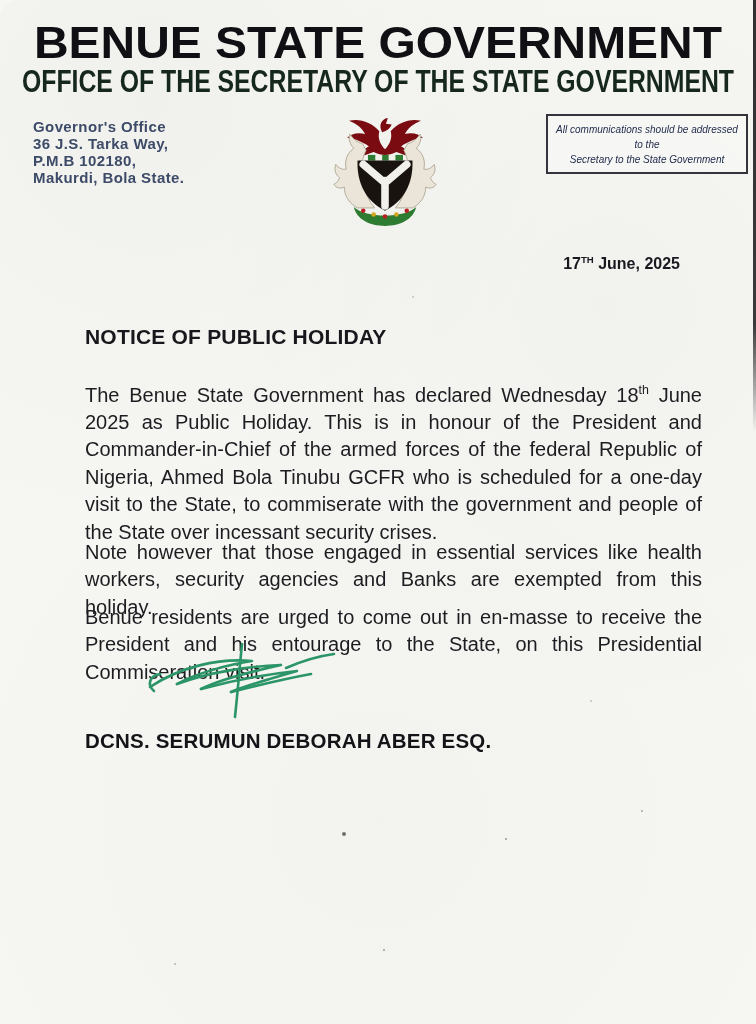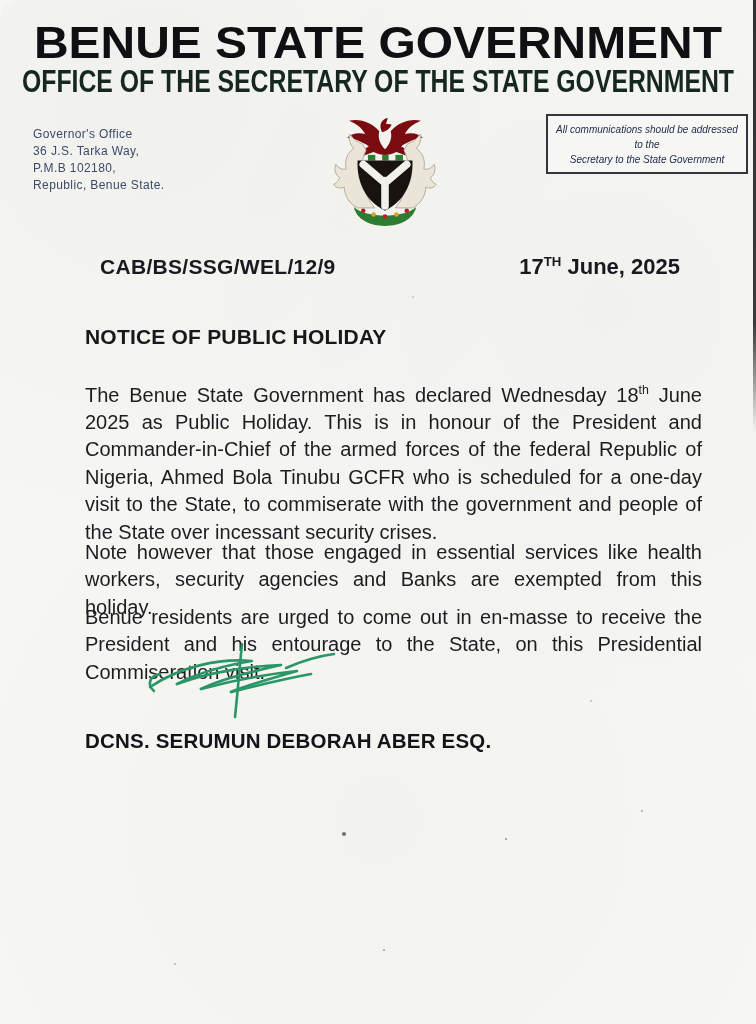--- a/index.html
+++ b/index.html
@@ -20,30 +20,30 @@
   .scan-edge{
     position:absolute;right:0;top:0;width:3px;height:432px;
     background:linear-gradient(#303030 0%, #3a3a3a 75%, rgba(58,58,58,0) 100%);
   }
   .specks{position:absolute;left:0;top:0;width:2px;height:2px;background:transparent;border-radius:50%;
     box-shadow:343px 833px 0 1px rgba(40,40,40,.65), 505px 838px 0 0 rgba(60,60,60,.5),
                641px 810px 0 0 rgba(70,70,70,.45), 383px 949px 0 0 rgba(70,70,70,.5),
                174px 963px 0 0 rgba(80,80,80,.4), 590px 700px 0 0 rgba(90,90,90,.35),
                412px 296px 0 0 rgba(90,90,90,.3);}
   .header-svg{position:absolute;left:0;top:0;width:756px;height:104px;}
-  .addr{position:absolute;left:33px;top:126px;color:#3d4b68;font-weight:normal;
-        font-size:12px;line-height:17px;letter-spacing:.4px;}
+  .addr{position:absolute;left:33px;top:118px;color:#3d4b68;font-weight:bold;
+        font-size:15px;line-height:17px;letter-spacing:.4px;}
   .arms{position:absolute;left:314px;top:110px;width:142px;height:122px;}
   .comms-box{
     position:absolute;left:546px;top:114px;width:202px;box-sizing:border-box;
     border:2px solid #34343c;padding:6px 8px 5px;text-align:center;
     color:#222d4d;font-size:10px;line-height:15px;font-style:italic;background:rgba(255,255,255,.25);
   }
   .ref{position:absolute;left:100px;top:255px;font-weight:bold;font-size:21px;color:#191920;letter-spacing:.3px;}
-  .date{position:absolute;right:76px;top:254px;font-weight:bold;font-size:22px;color:#191920;}
+  .date{position:absolute;right:76px;top:254px;font-weight:bold;font-size:16px;color:#191920;}
   .date sup, .ref sup{font-size:60%;vertical-align:super;font-weight:bold;}
   .title{position:absolute;left:85px;top:325px;width:617px;text-align:left;
          font-weight:bold;font-size:21px;color:#17171c;letter-spacing:.2px;}
   .para{position:absolute;left:85px;width:617px;font-size:20px;line-height:27.4px;
         color:#1d1c20;text-align:justify;text-justify:inter-word;}
   .para sup{font-size:62%;vertical-align:super;}
   #p1{top:357px;}
   #p2{top:519px;}
   #p3{top:584px;}
   .sig{position:absolute;left:138px;top:643px;width:202px;height:76px;z-index:3;}
@@ -58,21 +58,21 @@
 
   <svg class="header-svg" viewBox="0 0 756 104">
     <text x="378" y="58" text-anchor="middle" textLength="688" lengthAdjust="spacingAndGlyphs" font-family="Liberation Sans, sans-serif" font-weight="bold" font-size="45" fill="#101014">BENUE STATE GOVERNMENT</text>
     <text x="378" y="92" text-anchor="middle" textLength="712" lengthAdjust="spacingAndGlyphs" font-family="Liberation Sans, sans-serif" font-weight="bold" font-size="31" fill="#16271d">OFFICE OF THE SECRETARY OF THE STATE GOVERNMENT</text>
   </svg>
 
   <div class="addr">
     <div>Governor's Office</div>
     <div>36 J.S. Tarka Way,</div>
     <div>P.M.B 102180,</div>
-    <div>Republic, Benue State.</div>
+    <div>Makurdi, Bola State.</div>
   </div>
 
   <svg class="arms" viewBox="0 0 150 126">
 
     <path fill="#7a0b11" d="M75,40 C70,35 67,28 69,21 C61,11 47,7 37,10 C45,13 51,18 54,24
       C46,22 39,24 35,28 C44,29 52,33 58,37 C53,39 51,43 52,47 L63,43
       C67,45 71,46 75,46 C79,46 83,45 87,43 L98,47 C99,43 97,39 92,37
       C98,33 106,29 115,28 C111,24 104,22 96,24 C99,18 105,13 113,10
       C103,7 89,11 81,21 C83,28 80,35 75,40 Z"></path>
     <path fill="#7a0b11" d="M72,22 c-4,-7 -1,-14 6,-15 l-2,6 6,1 c-2,5 -6,7 -10,8 z"></path>
@@ -101,21 +101,20 @@
     <circle cx="75" cy="111" r="2.4" fill="#b92025"></circle>
     <circle cx="87" cy="109" r="2.4" fill="#d7a51e"></circle>
     <circle cx="98" cy="105" r="2.4" fill="#b92025"></circle>
   </svg>
 
   <div class="comms-box">
     <div>All communications should be addressed to the</div>
     <div>Secretary to the State Government</div>
   </div>
 
-  <div class="ref">CAB/BS/SSG/WEL/12/9</div>
   <div class="date"><span>17</span><sup>TH</sup><span> June, 2025</span></div>
 
   <div class="title">NOTICE OF PUBLIC HOLIDAY</div>
 
   <p class="para" id="p1"><span>The Benue State Government has declared Wednesday 18</span><sup>th</sup><span> June 2025 as Public Holiday. This is in honour of the President and Commander-in-Chief of the armed forces of the federal Republic of Nigeria, Ahmed Bola Tinubu GCFR who is scheduled for a one-day visit to the State, to commiserate with the government and people of the State over incessant security crises.</span></p>
 
   <p class="para" id="p2">Note however that those engaged in essential services like health workers, security agencies and Banks are exempted from this holiday.</p>
 
   <p class="para" id="p3">Benue residents are urged to come out in en-masse to receive the President and his entourage to the State, on this Presidential Commiseration visit.</p>
 

